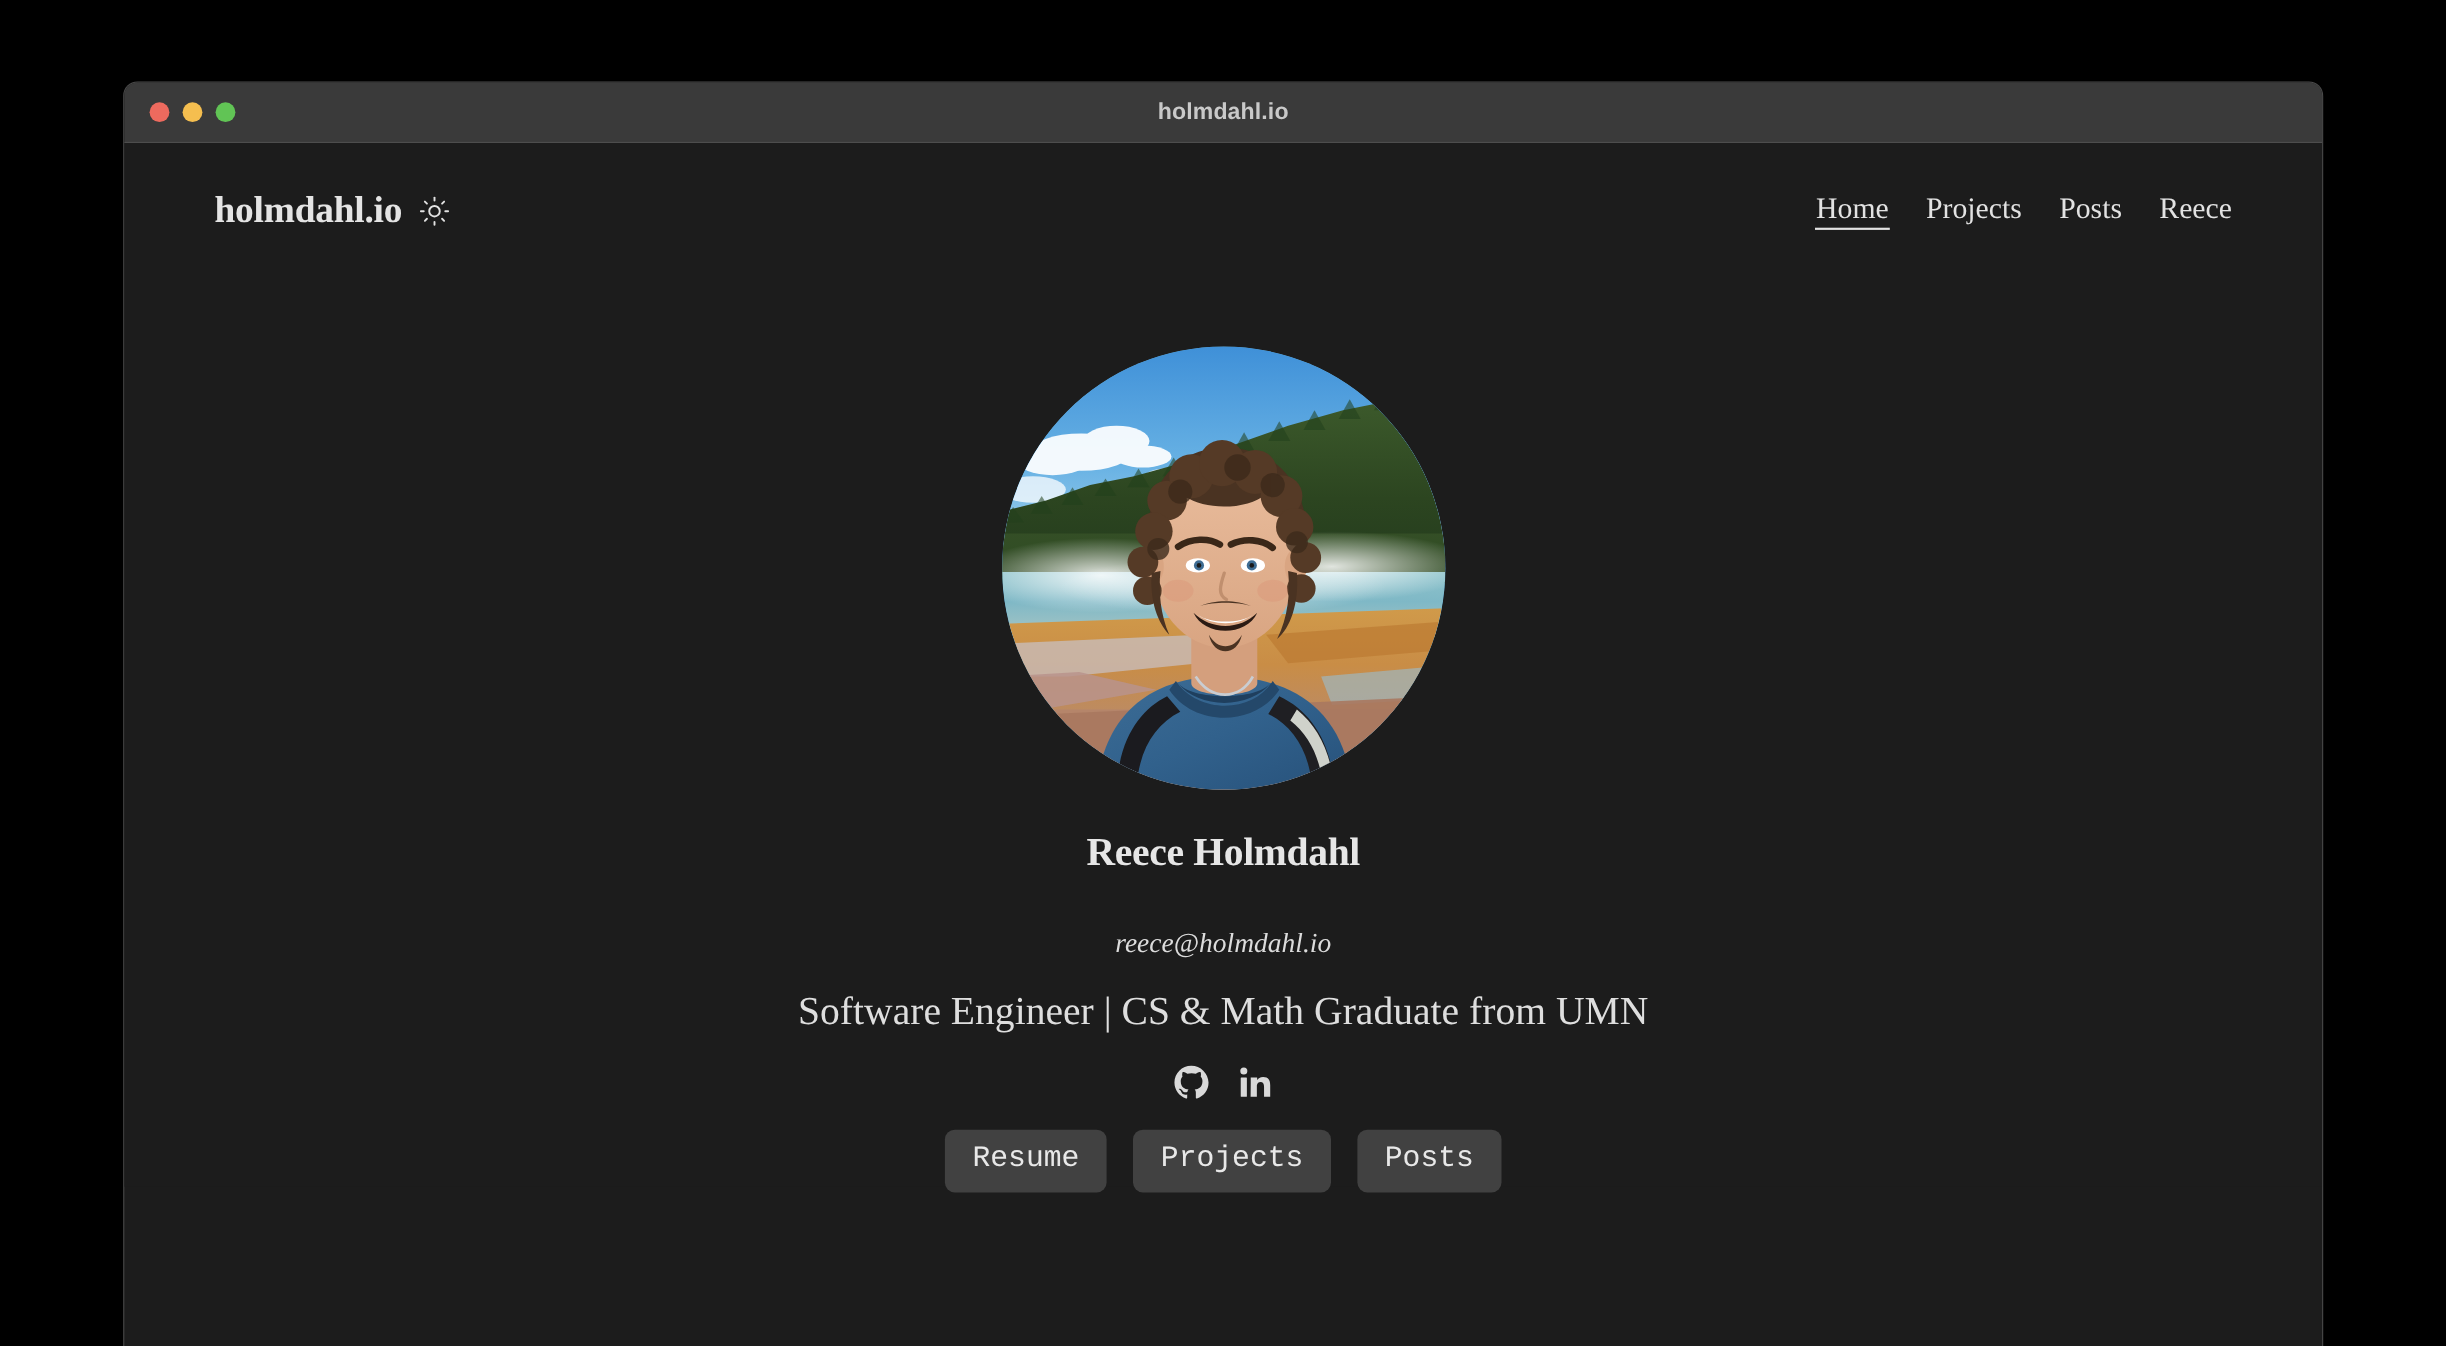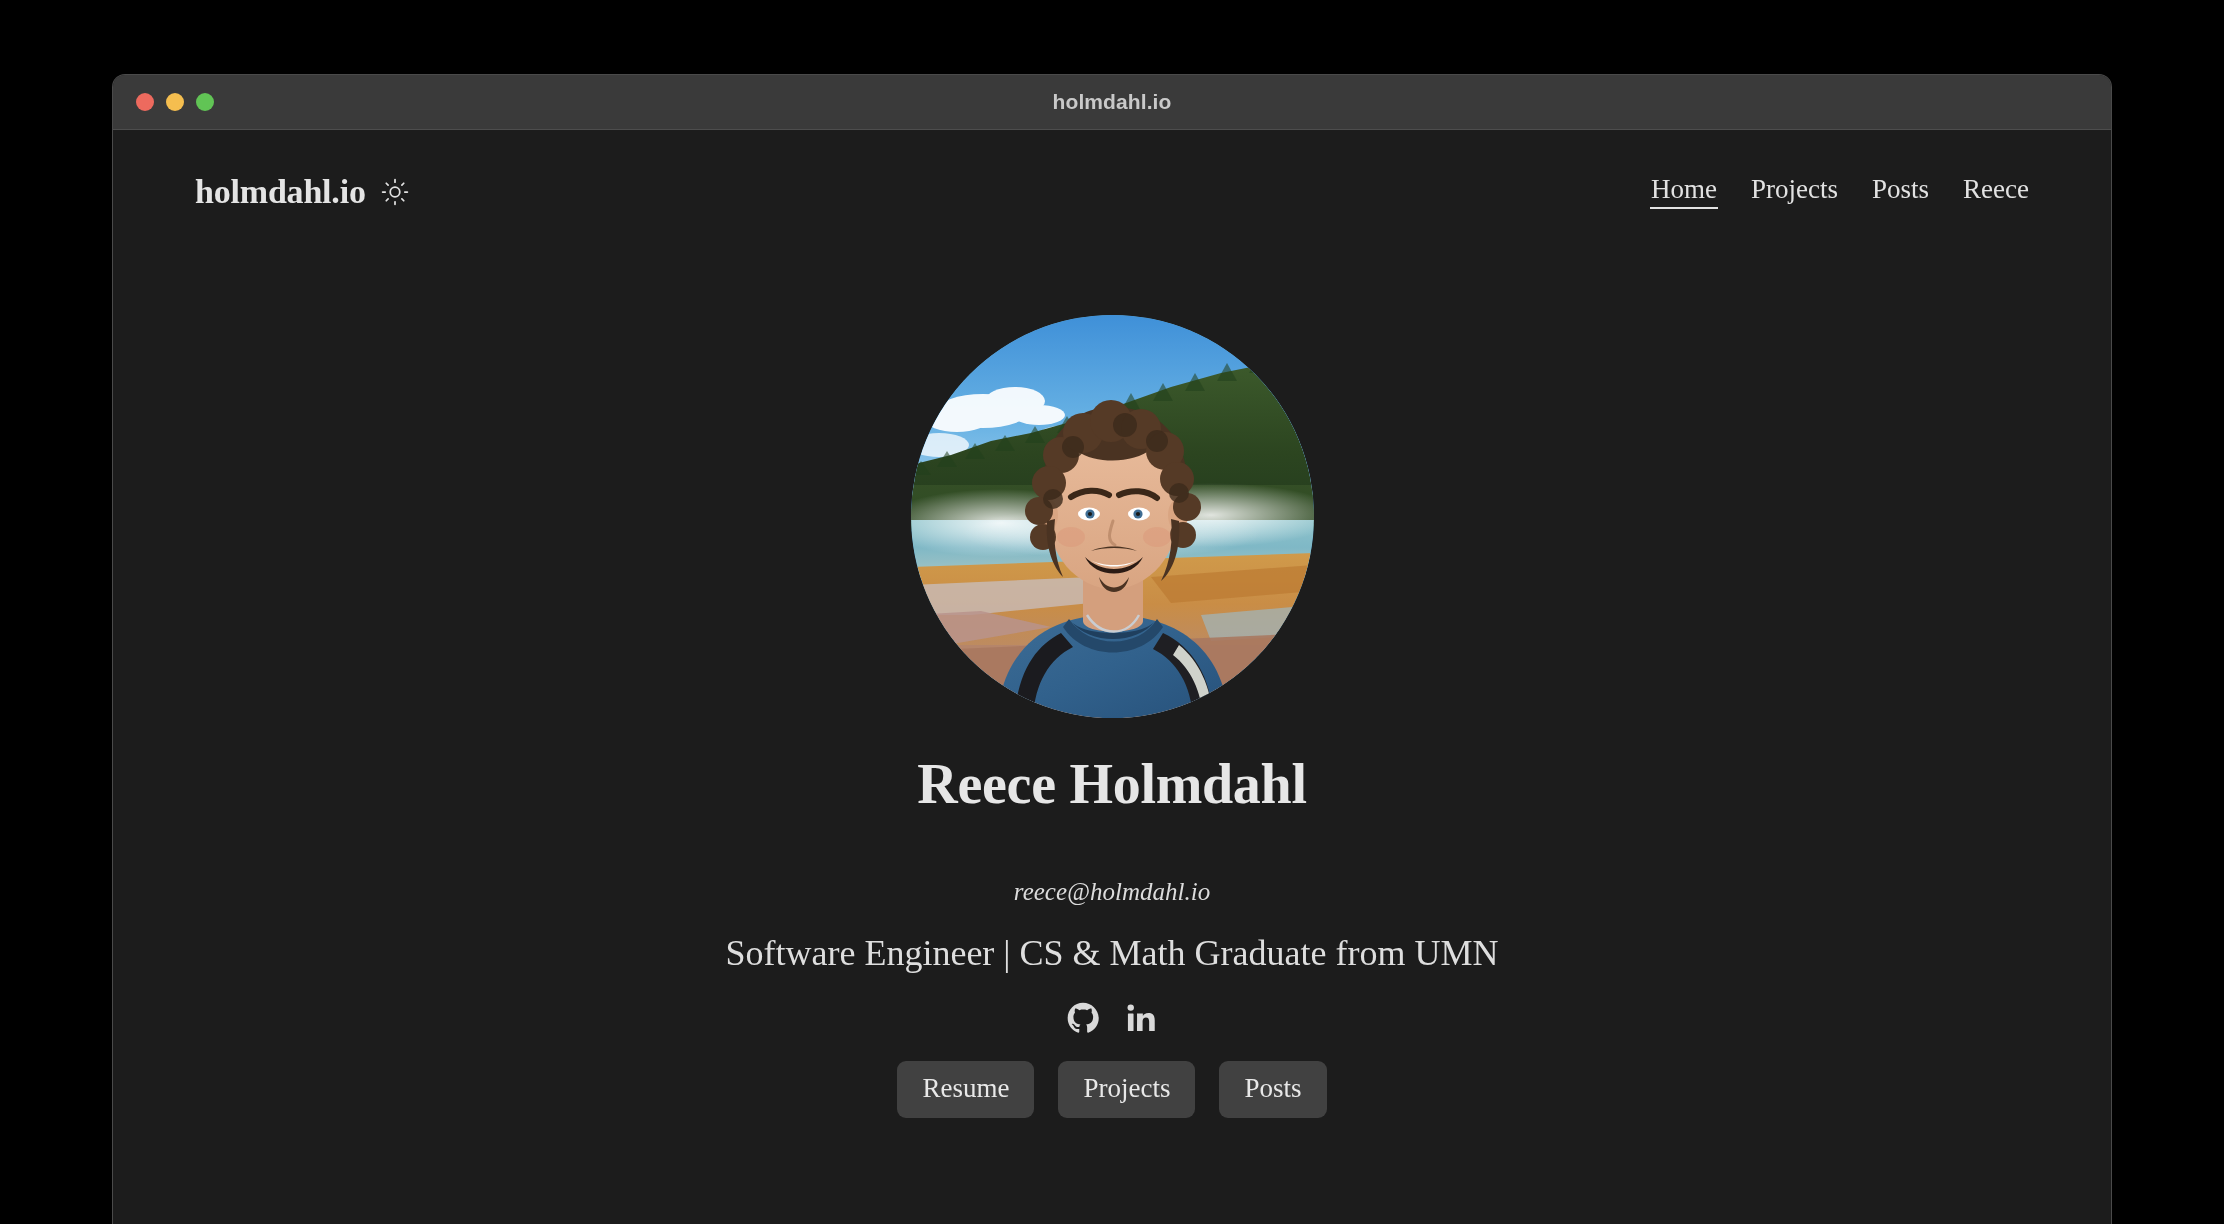--- a/index.html
+++ b/index.html
@@ -148,21 +148,21 @@
     border-radius: 50%;
     overflow: hidden;
     background: #5ba3d0;
   }
   .avatar svg { display: block; }
 
   .name {
     margin-top: 38px;
     font-family: "Liberation Serif", serif;
     font-weight: bold;
-    font-size: 56px;
+    font-size: 36px;
     color: #e6e6e6;
     letter-spacing: -0.3px;
     line-height: 1;
   }
   .email {
     margin-top: 29px;
     font-family: "Liberation Serif", serif;
     font-style: italic;
     font-size: 25px;
     color: #dcdcdc;
@@ -196,21 +196,21 @@
     margin-top: 27px;
     display: flex;
     align-items: center;
     gap: 24px;
   }
   .btn {
     background: #414141;
     border: none;
     border-radius: 9px;
     padding: 12px 25px 14px 25px;
-    font-family: Liberation Serif, serif;
+    font-family: Liberation Mono, monospace;
     font-size: 27px;
     color: #e8e8e8;
     line-height: 1.15;
     cursor: pointer;
   }
 </style>
 </head>
 <body>
 
 <div class="window">

